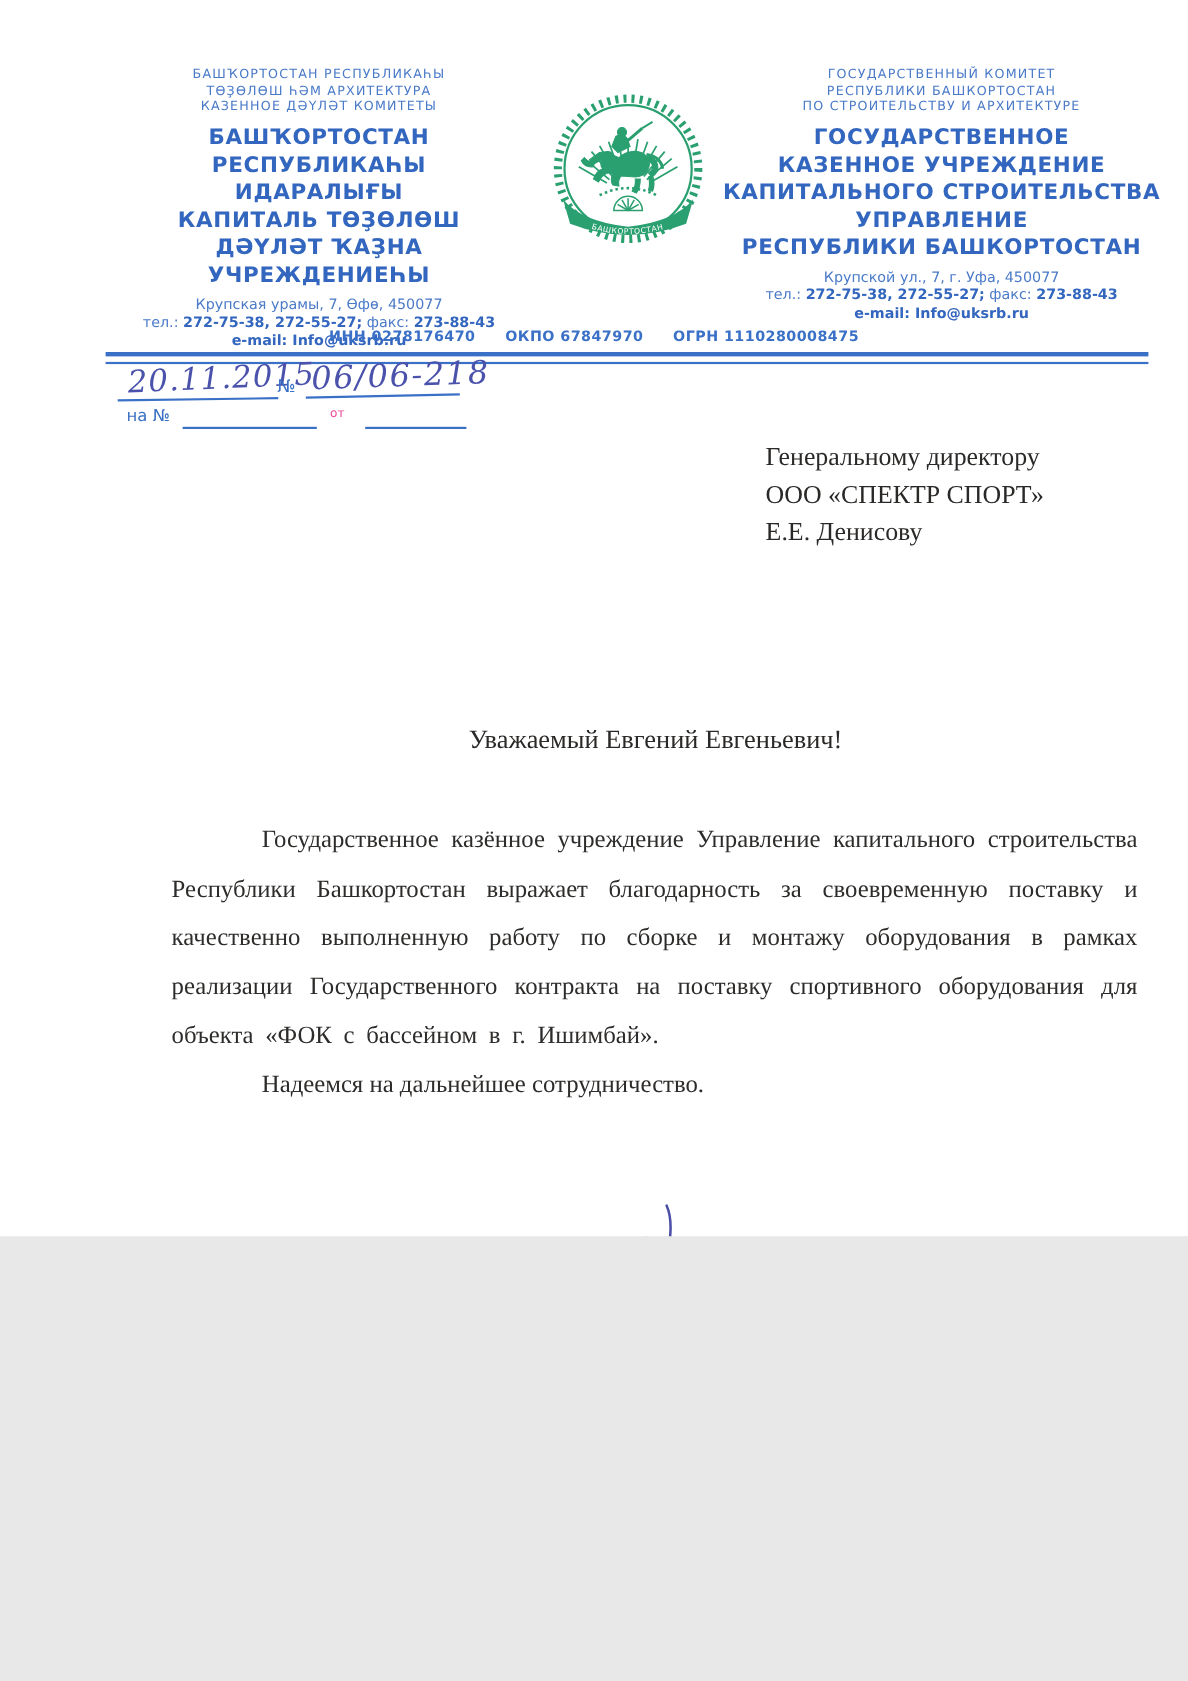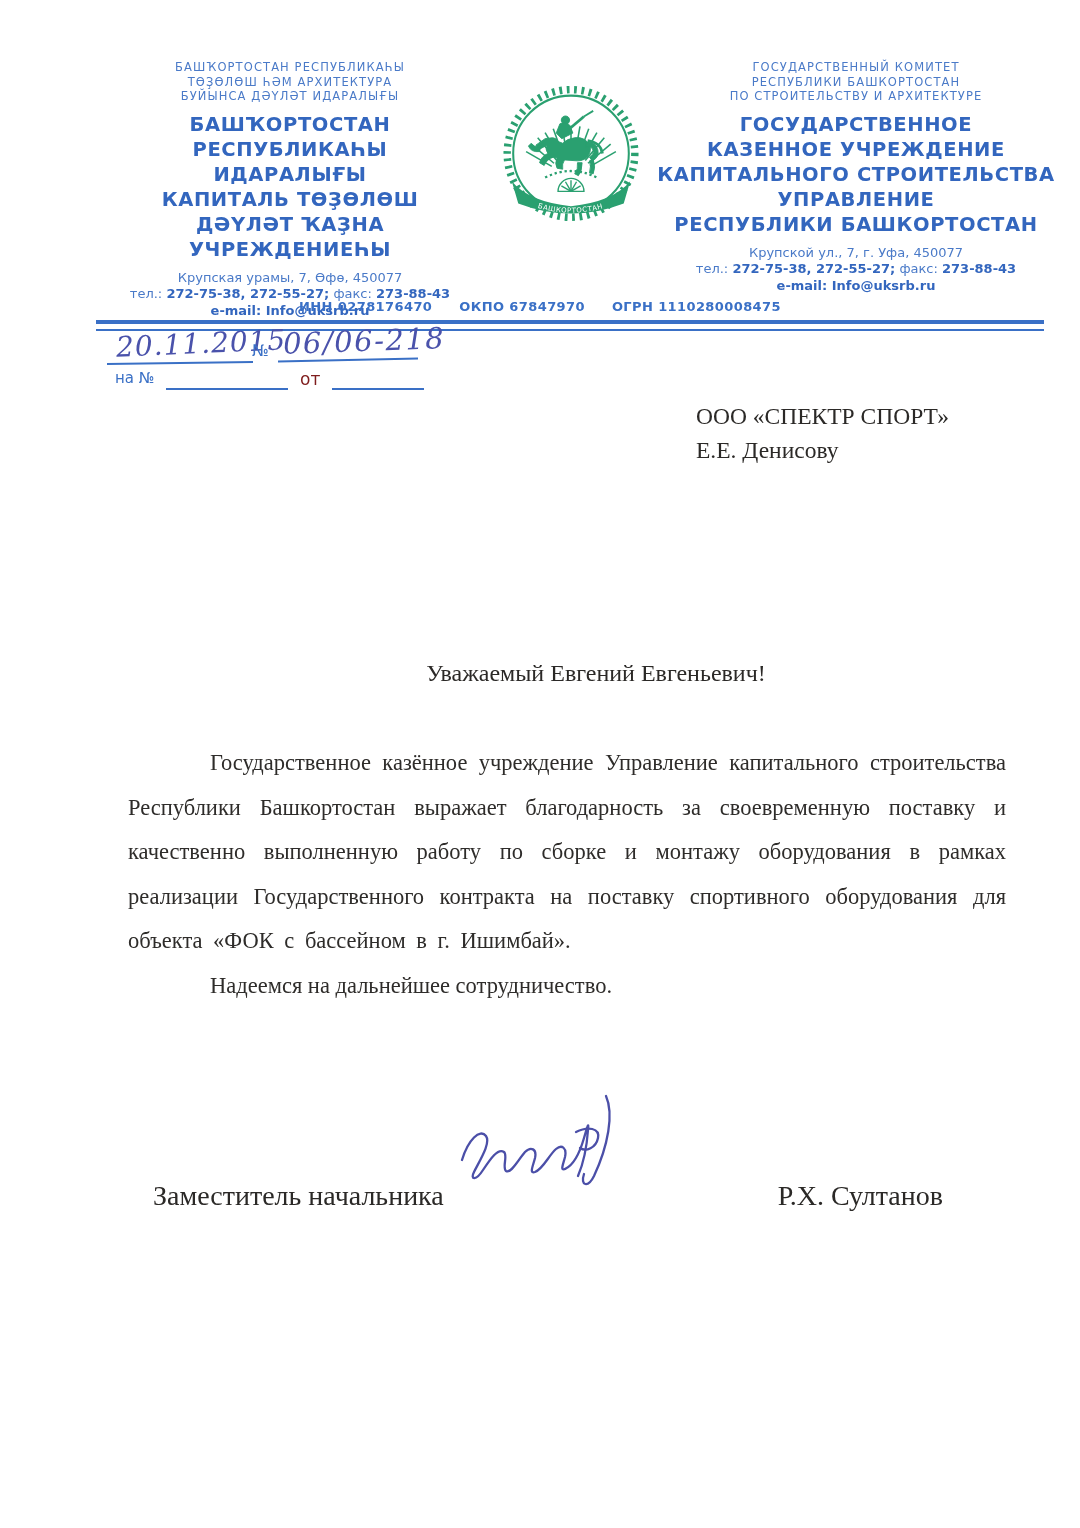--- a/index.html
+++ b/index.html
@@ -1,17 +1,17 @@
 <!DOCTYPE html>
 <html><head>
 <meta charset="utf-8">
 <style>
   html,body{margin:0;padding:0;background:#e8e8e8;}
   .page{
-    position:relative;width:1080px;height:1528px;margin:0 auto;
+    position:relative;width:1080px;height:1124px;margin:0 auto;
     background:#ffffff;overflow:hidden;
     font-family:"DejaVu Sans","Liberation Sans",sans-serif;
   }
   .sans{font-family:"DejaVu Sans","Liberation Sans",sans-serif;}
   .serif{font-family:"Liberation Serif","DejaVu Serif",serif;}
 
   
   .head-col{position:absolute;top:60px;text-align:center;color:#3f73c6;}
   .head-col.left{left:100px;width:380px;}
   .head-col.right{left:650px;width:412px;}
@@ -34,50 +34,50 @@
 
   
   .hw{font-family:"DejaVu Serif",serif;font-style:italic;color:#4a52ab;}
   .hw-date{position:absolute;left:116px;top:327px;font-size:28px;letter-spacing:1px;transform:rotate(-2.5deg);}
   .hw-number{position:absolute;left:283px;top:324px;font-size:29px;letter-spacing:1.5px;transform:rotate(-2deg);}
   .no-sign{position:absolute;left:252px;top:341px;font-size:16px;color:#3a70c6;}
   .u-line{position:absolute;height:2px;background:#3a70c6;}
   .u-date{left:107px;top:362px;width:146px;transform:rotate(-0.8deg);}
   .u-number{left:278px;top:359px;width:140px;transform:rotate(-1.2deg);}
   .reply-label{position:absolute;left:115px;top:369px;font-size:15px;color:#3a70c6;}
-  .from-label{position:absolute;left:300px;top:369px;font-size:17px;color:#7f1d1d;}
+  .from-label{position:absolute;left:300px;top:369px;font-size:11px;color:#ec4899;}
   .u-reply{left:166px;top:388px;width:122px;}
   .u-from{left:332px;top:388px;width:92px;}
 
   
   .addressee{position:absolute;left:696px;top:399px;color:#2b2927;
     font-size:23.5px;line-height:34px;}
 
   
   .salutation{position:absolute;left:0;top:660px;width:1080px;padding-left:112px;
     box-sizing:border-box;text-align:center;color:#2b2927;font-size:24px;}
-  .body-text{position:absolute;left:128px;top:741px;width:878px;color:#2e2c2a;}
+  .body-text{position:absolute;left:156px;top:741px;width:878px;color:#2e2c2a;}
   .body-text p{margin:0;font-size:22.5px;line-height:44.5px;text-indent:82px;}
   .p-just{text-align:justify;word-spacing:5px;}
 
   
   .sign-row{position:absolute;left:153px;top:1180px;width:790px;
     display:flex;justify-content:space-between;color:#2b2927;font-size:28px;}
   .signature-svg{position:absolute;left:448px;top:1088px;}
 </style>
 </head>
 <body>
 
 <div class="page">
 
   <div class="head-col left sans">
     <div>
       <div class="committee-line">БАШҠОРТОСТАН РЕСПУБЛИКАҺЫ</div>
       <div class="committee-line">ТӨҘӨЛӨШ ҺӘМ АРХИТЕКТУРА</div>
-      <div class="committee-line">БУЙЫНСА ДӘҮЛӘТ ИДАРАЛЫҒЫ</div>
+      <div class="committee-line">КАЗЕННОЕ ДӘҮЛӘТ КОМИТЕТЫ</div>
     </div>
     <div class="org-title">
       <div class="org-line">БАШҠОРТОСТАН РЕСПУБЛИКАҺЫ</div>
       <div class="org-line">ИДАРАЛЫҒЫ</div>
       <div class="org-line">КАПИТАЛЬ ТӨҘӨЛӨШ</div>
       <div class="org-line">ДӘҮЛӘТ ҠАҘНА</div>
       <div class="org-line">УЧРЕЖДЕНИЕҺЫ</div>
     </div>
     <div class="contact">
       <div>Крупская урамы, 7, Өфө, 450077</div>
@@ -189,20 +189,21 @@
   <div class="no-sign sans">№</div>
   <div class="hw hw-number">06/06-218</div>
   <div class="u-line u-date"></div>
   <div class="u-line u-number"></div>
   <div class="reply-label sans">на №</div>
   <div class="u-line u-reply"></div>
   <div class="from-label sans">от</div>
   <div class="u-line u-from"></div>
 
   <div class="addressee serif">
+    <div>Генеральному директору</div>
     <div>ООО «СПЕКТР СПОРТ»</div>
     <div>Е.Е. Денисову</div>
   </div>
 
   <div class="salutation serif">Уважаемый Евгений Евгеньевич!</div>
 
   <div class="body-text serif">
     <p class="p-just">Государственное казённое учреждение Управление капитального строительства Республики Башкортостан выражает благодарность за своевременную поставку и качественно выполненную работу по сборке и монтажу оборудования в рамках реализации Государственного контракта на поставку спортивного оборудования для объекта «ФОК с бассейном в г. Ишимбай».</p>
     <p>Надеемся на дальнейшее сотрудничество.</p>
   </div>

